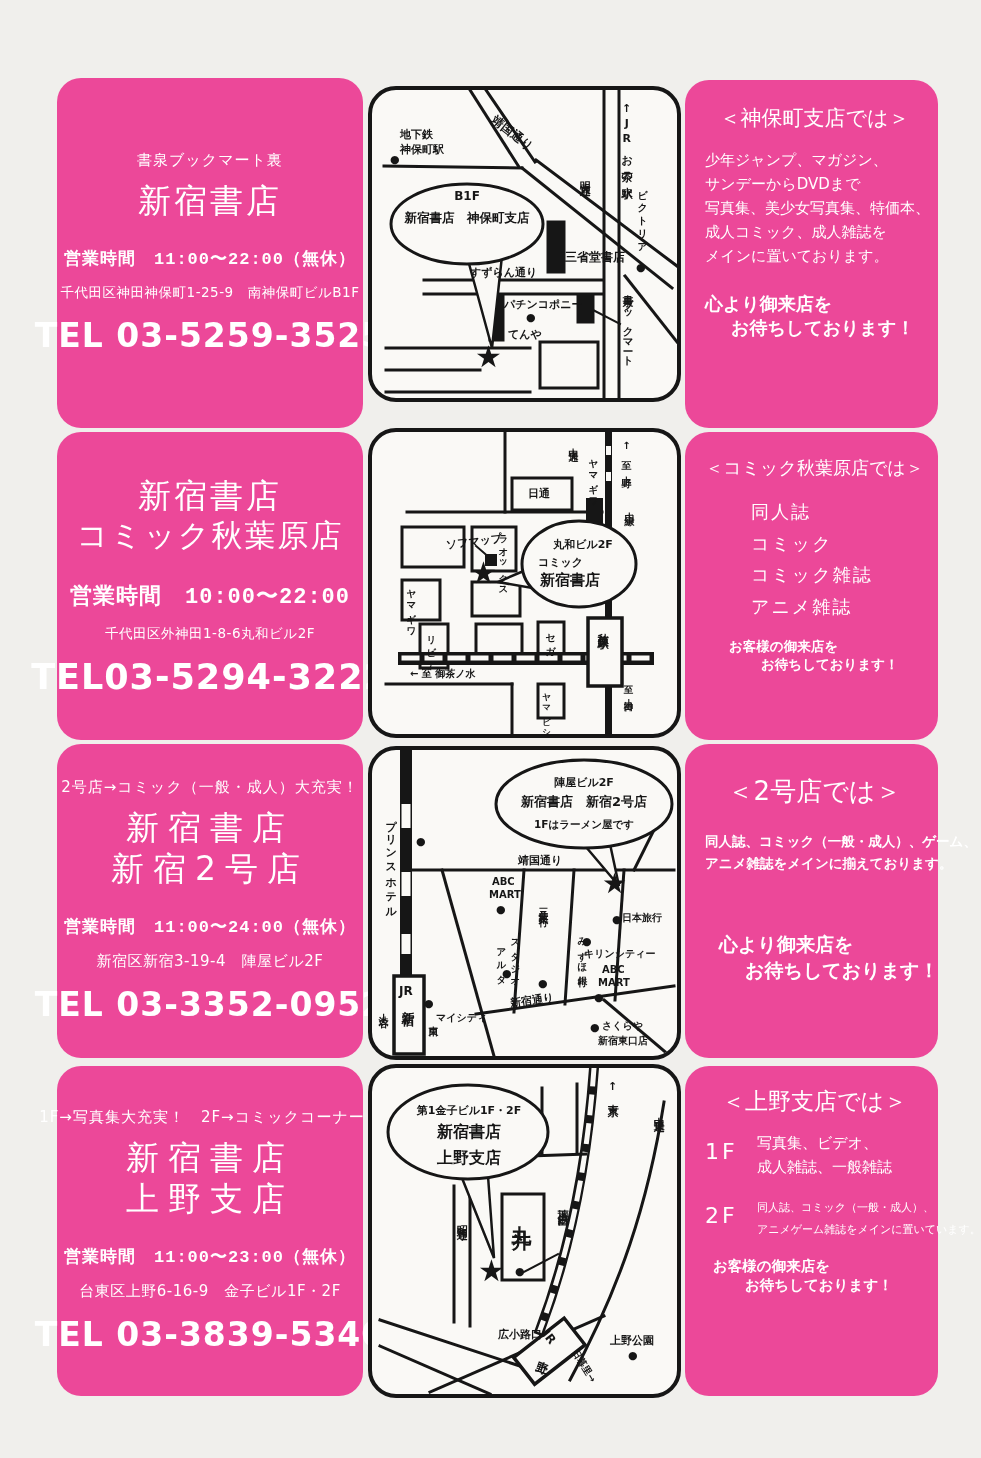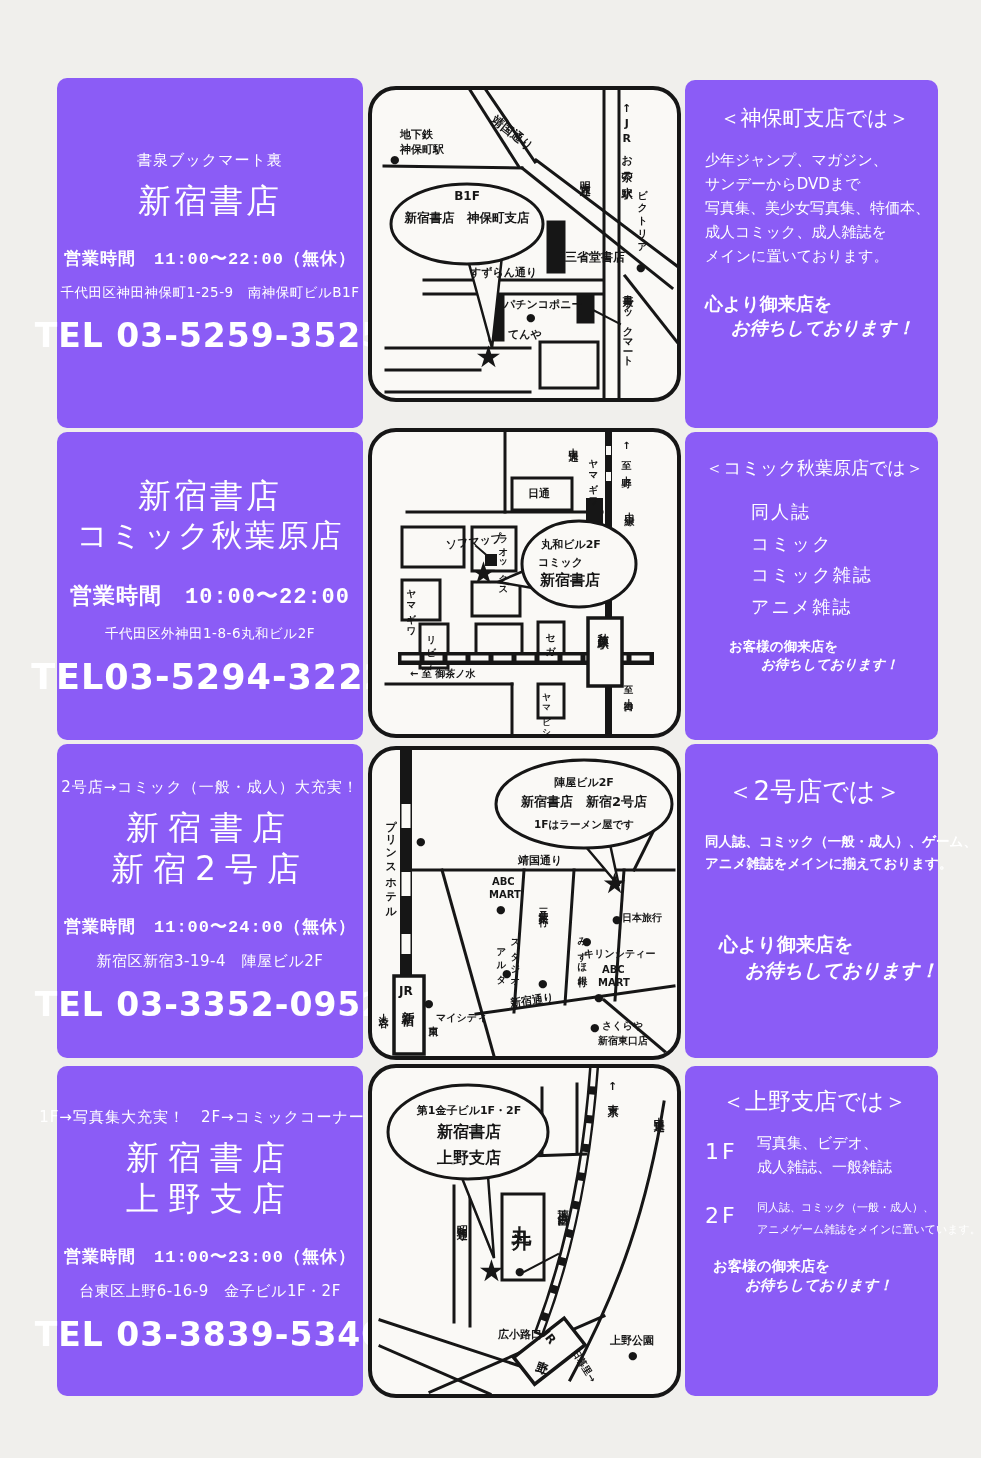--- a/index.html
+++ b/index.html
@@ -3,38 +3,38 @@
 <meta charset="utf-8">
 <style>
   html,body{margin:0;padding:0;}
   body{
     width:981px;height:1458px;position:relative;
     background:#f0efec;
     font-family:"DejaVu Sans",sans-serif;
     color:#161616;overflow:hidden;
   }
   .panel{position:absolute;box-sizing:border-box;}
-  .black{background:#8b5cf6;color:#fff;border-radius:10px;}
+  .black{background:#ec4899;color:#fff;border-radius:24px;}
   .mapp{background:#faf9f6;border:4px solid #161616;border-radius:28px;overflow:hidden;}
   .mapin{position:relative;width:305px;}
   .mapsvg{position:absolute;left:0;top:0;}
   
   .store{left:57px;width:306px;display:flex;flex-direction:column;align-items:center;justify-content:center;text-align:center;}
   .tagline{font-size:15px;letter-spacing:1px;margin-bottom:10px;white-space:nowrap;}
   .sname{font-size:33px;line-height:1.25;letter-spacing:3px;white-space:nowrap;}
   .sp .sname{letter-spacing:9px;}
   .shours{font-size:17px;font-weight:bold;margin-top:26px;letter-spacing:1px;white-space:nowrap;font-family:Liberation Mono, monospace;}
   .saddr{font-size:13.5px;margin-top:14px;letter-spacing:.5px;white-space:nowrap;}
   .stel{font-size:33px;font-weight:bold;margin-top:14px;letter-spacing:1px;white-space:nowrap;}
   
   .info{left:685px;width:253px;padding:24px 14px 0 20px;}
   .ih{text-align:center;font-size:21px;margin-bottom:16px;white-space:nowrap;}
   .il{font-size:15px;line-height:1.6;white-space:nowrap;}
   .iclose{font-size:18px;font-weight:bold;margin-top:24px;white-space:nowrap;}
-  .iclose2{font-size:18px;font-weight:bold;padding-left:26px;white-space:nowrap;font-style:italic;}
+  .iclose2{font-size:18px;font-weight:bold;padding-left:26px;white-space:nowrap;}
   
   .ml{position:absolute;font-size:10px;font-weight:bold;line-height:1.2;white-space:nowrap;color:#161616;}
   .vt{writing-mode:vertical-rl;text-orientation:upright;letter-spacing:2px;}
   .ctr{text-align:center;}
   .star{position:absolute;font-size:30px;line-height:1;color:#161616;}
   .dot{position:absolute;font-size:11px;line-height:1;color:#161616;}
   .floor{display:flex;margin-bottom:14px;}
   .flabel{font-size:22px;letter-spacing:3px;width:52px;flex:none;padding-top:8px;}
 </style>
 </head>
@@ -143,21 +143,21 @@
         <ellipse cx="207" cy="132" rx="57" ry="43" fill="#faf9f6"></ellipse>
       </g>
     </svg>
     <div class="ml vt" style="left:195px;top:8px;font-size:10px">中央通</div>
     <div class="ml vt" style="left:216px;top:20px;font-size:9.5px">ヤマギワ</div>
     <div class="ml vt" style="left:248px;top:8px;font-size:10px">↑至 上野</div>
     <div class="ml vt" style="left:251px;top:72px;font-size:10px">山手線</div>
     <div class="ml" style="left:156px;top:55px;font-size:11px">日通</div>
     <div class="ml" style="left:74px;top:103px;font-size:11px;transform:rotate(-7deg)">ソフマップ</div>
     <div class="ml vt" style="left:126px;top:96px;font-size:9.5px">ラオックス</div>
-    <div class="ml ctr" style="left:152px;top:106px;width:94px;font-size:11px">丸和ビル2F</div>
+    <div class="ml ctr" style="left:164px;top:106px;width:94px;font-size:11px">丸和ビル2F</div>
     <div class="ml" style="left:166px;top:124px;font-size:11px">コミック</div>
     <div class="ml" style="left:168px;top:139px;font-size:15px">新宿書店</div>
     <div class="ml vt" style="left:34px;top:150px;font-size:9.5px">ヤマギワ</div>
     <div class="ml vt" style="left:54px;top:196px;font-size:9.5px">リビナ</div>
     <div class="ml vt" style="left:172px;top:194px;font-size:10px">セガ</div>
     <div class="ml vt" style="left:224px;top:192px;font-size:11px">秋葉原駅</div>
     <div class="ml" style="left:38px;top:236px;font-size:10px">← 至 御茶ノ水</div>
     <div class="ml vt" style="left:170px;top:255px;font-size:8.5px">ヤマビシ</div>
     <div class="ml vt" style="left:251px;top:246px;font-size:9.5px">至 神田↓</div>
     <div class="star" style="left:98px;top:126px">★</div>

